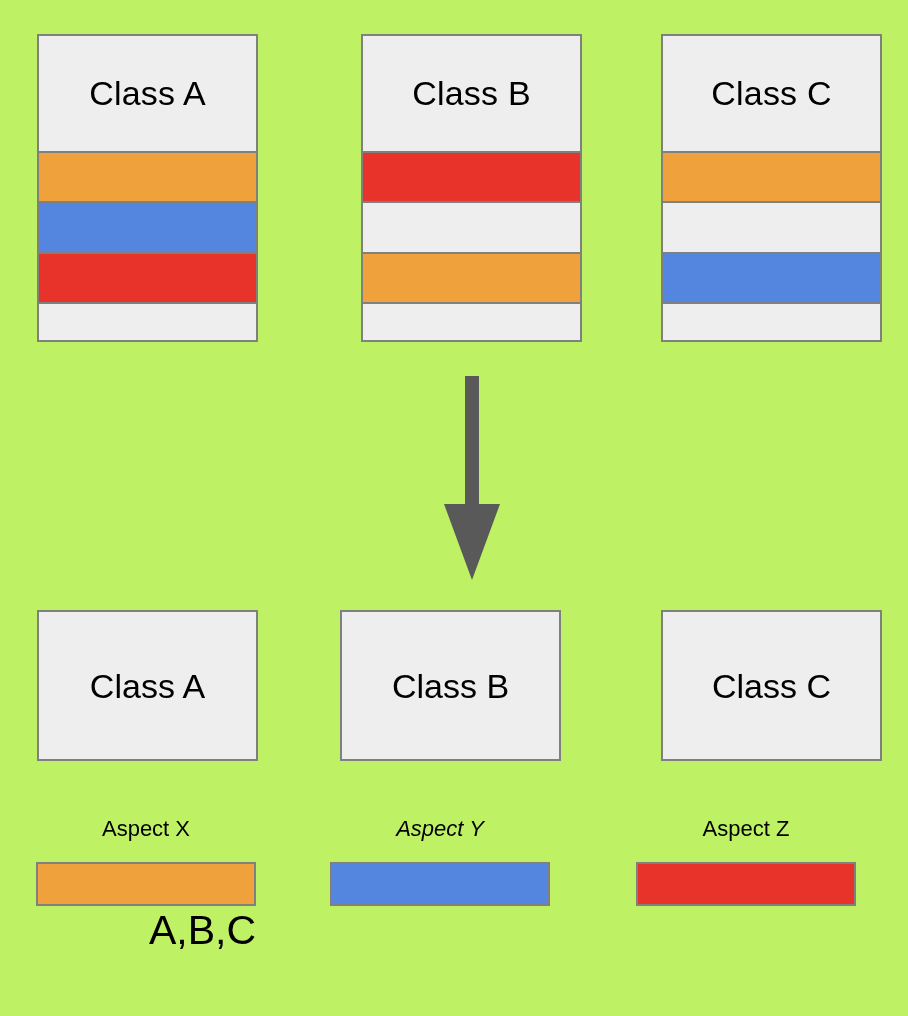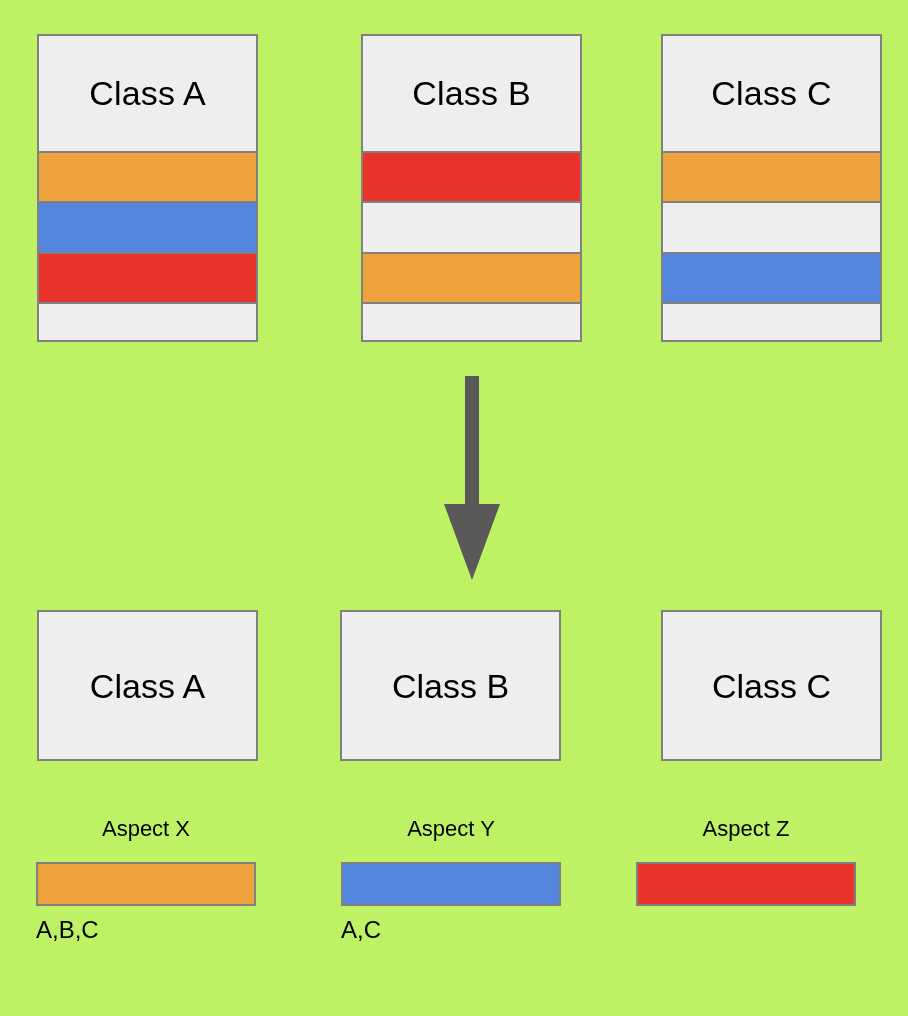--- a/index.html
+++ b/index.html
@@ -95,23 +95,23 @@
     box-sizing: border-box;
     margin-top: 6px;
     width: 220px;
     height: 44px;
     border: 2px solid #808080;
   }
   .legend-swatch[data-color="orange"] { background: #efa13c; }
   .legend-swatch[data-color="blue"]   { background: #5486df; }
   .legend-swatch[data-color="red"]    { background: #e8332a; }
   .legend-members {
-    margin-top: 12px;
-    text-align: left;
-    font-size: 24px;
+    margin-top: 4px;
+    text-align: right;
+    font-size: 41px;
     line-height: 1;
     color: #000000;
   }
 </style>
 </head>
 <body>
 
 <div id="canvas">
 
   <div class="class-box" style="left:37px; top:34px; width:221px; height:308px;">
@@ -155,24 +155,23 @@
   <div class="plain-box" style="left:661px; top:610px; width:221px; height:151px;">
     <span>Class C</span>
   </div>
 
   <div class="legend-item" style="left:36px;">
     <div class="legend-title">Aspect X</div>
     <div class="legend-swatch" data-color="orange"></div>
     <div class="legend-members">A,B,C</div>
   </div>
 
-  <div class="legend-item" style="left:341px;">
+  <div class="legend-item" style="left:330px;font-style:italic;">
     <div class="legend-title">Aspect Y</div>
     <div class="legend-swatch" data-color="blue"></div>
-    <div class="legend-members">A,C</div>
   </div>
 
   <div class="legend-item" style="left:636px;">
     <div class="legend-title">Aspect Z</div>
     <div class="legend-swatch" data-color="red"></div>
   </div>
 
 </div>
 
 </body></html>

